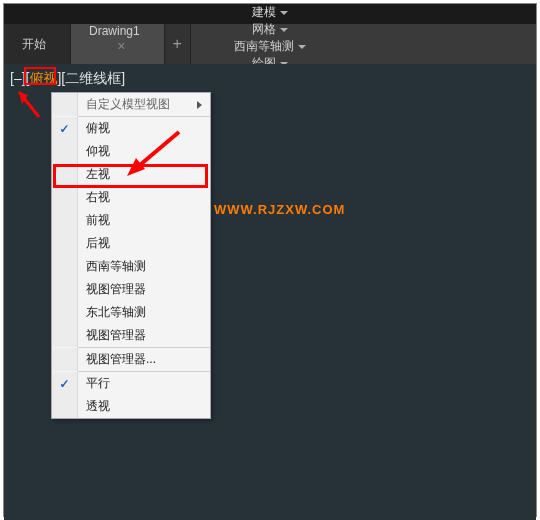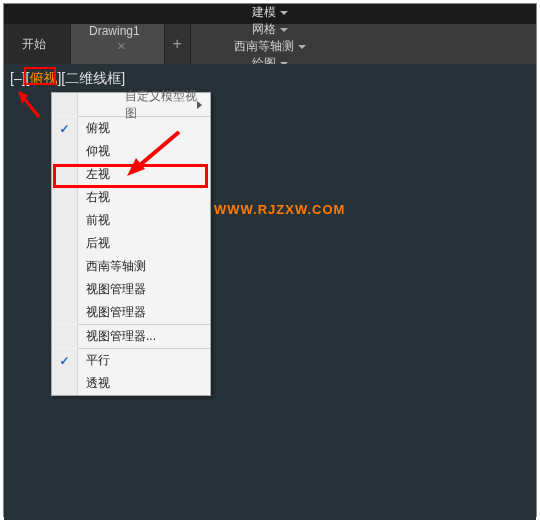--- a/index.html
+++ b/index.html
@@ -21,21 +21,21 @@
     .red-box-small { position: absolute; border: 2px solid #ff0000; }
     .red-box-large { position: absolute; border: 3px solid #ff0000; }
     .red-arrow { position: absolute; }
     .context-menu { position: absolute; background: #f4f4f4; border: 1px solid #a8a8a8; box-shadow: 2px 2px 4px rgba(0,0,0,0.3); width: 160px; }
     .menu-gutter-area { display: flex; }
     .gutter { width: 26px; background: #ececec; border-right: 1px solid #d8d8d8; flex-shrink: 0; display: flex; align-items: center; justify-content: center; }
     .check { color: #2060c0; font-weight: bold; }
     .menu-label { flex: 1; padding: 4px 8px; color: #222; }
     .menu-row { display: flex; align-items: stretch; height: 23px; }
     .menu-row .menu-label { display: flex; align-items: center; }
-    .menu-header { color: #666; position: relative; margin-left: 39px; }
+    .menu-header { color: #666; position: relative; }
     .submenu-arrow { position: absolute; right: 8px; top: 50%; transform: translateY(-50%); width: 0; height: 0; border-top: 4px solid transparent; border-bottom: 4px solid transparent; border-left: 5px solid #555; }
     .menu-sep { height: 1px; background: #d0d0d0; margin-left: 26px; }
     .watermark { position: absolute; font-weight: bold; text-align: center; }
     .watermark .wm-main { font-size: 28px; color: #1a6fd6; -webkit-text-stroke: 1px #fff; letter-spacing: 2px; }
     .watermark .wm-sub { font-size: 13px; color: #ff7b00; letter-spacing: 1px; font-weight: bold; }
   </style>
 </head>
 <body>
 
 <div class="app-frame">
@@ -128,20 +128,24 @@
       <div class="menu-row menu-gutter-area">
           <div class="gutter"></div>
           <div class="menu-label">西南等轴测</div>
         </div>
       <div class="menu-row menu-gutter-area">
           <div class="gutter"></div>
           <div class="menu-label">视图管理器</div>
         </div>
       <div class="menu-row menu-gutter-area">
           <div class="gutter"></div>
+          <div class="menu-label">东北等轴测</div>
+        </div>
+      <div class="menu-row menu-gutter-area">
+          <div class="gutter"></div>
           <div class="menu-label">视图管理器</div>
         </div>
       <div class="menu-sep"></div>
       <div class="menu-row menu-gutter-area">
           <div class="gutter"></div>
           <div class="menu-label">视图管理器...</div>
         </div>
       <div class="menu-sep"></div>
       <div class="menu-row menu-gutter-area">
           <div class="gutter">

